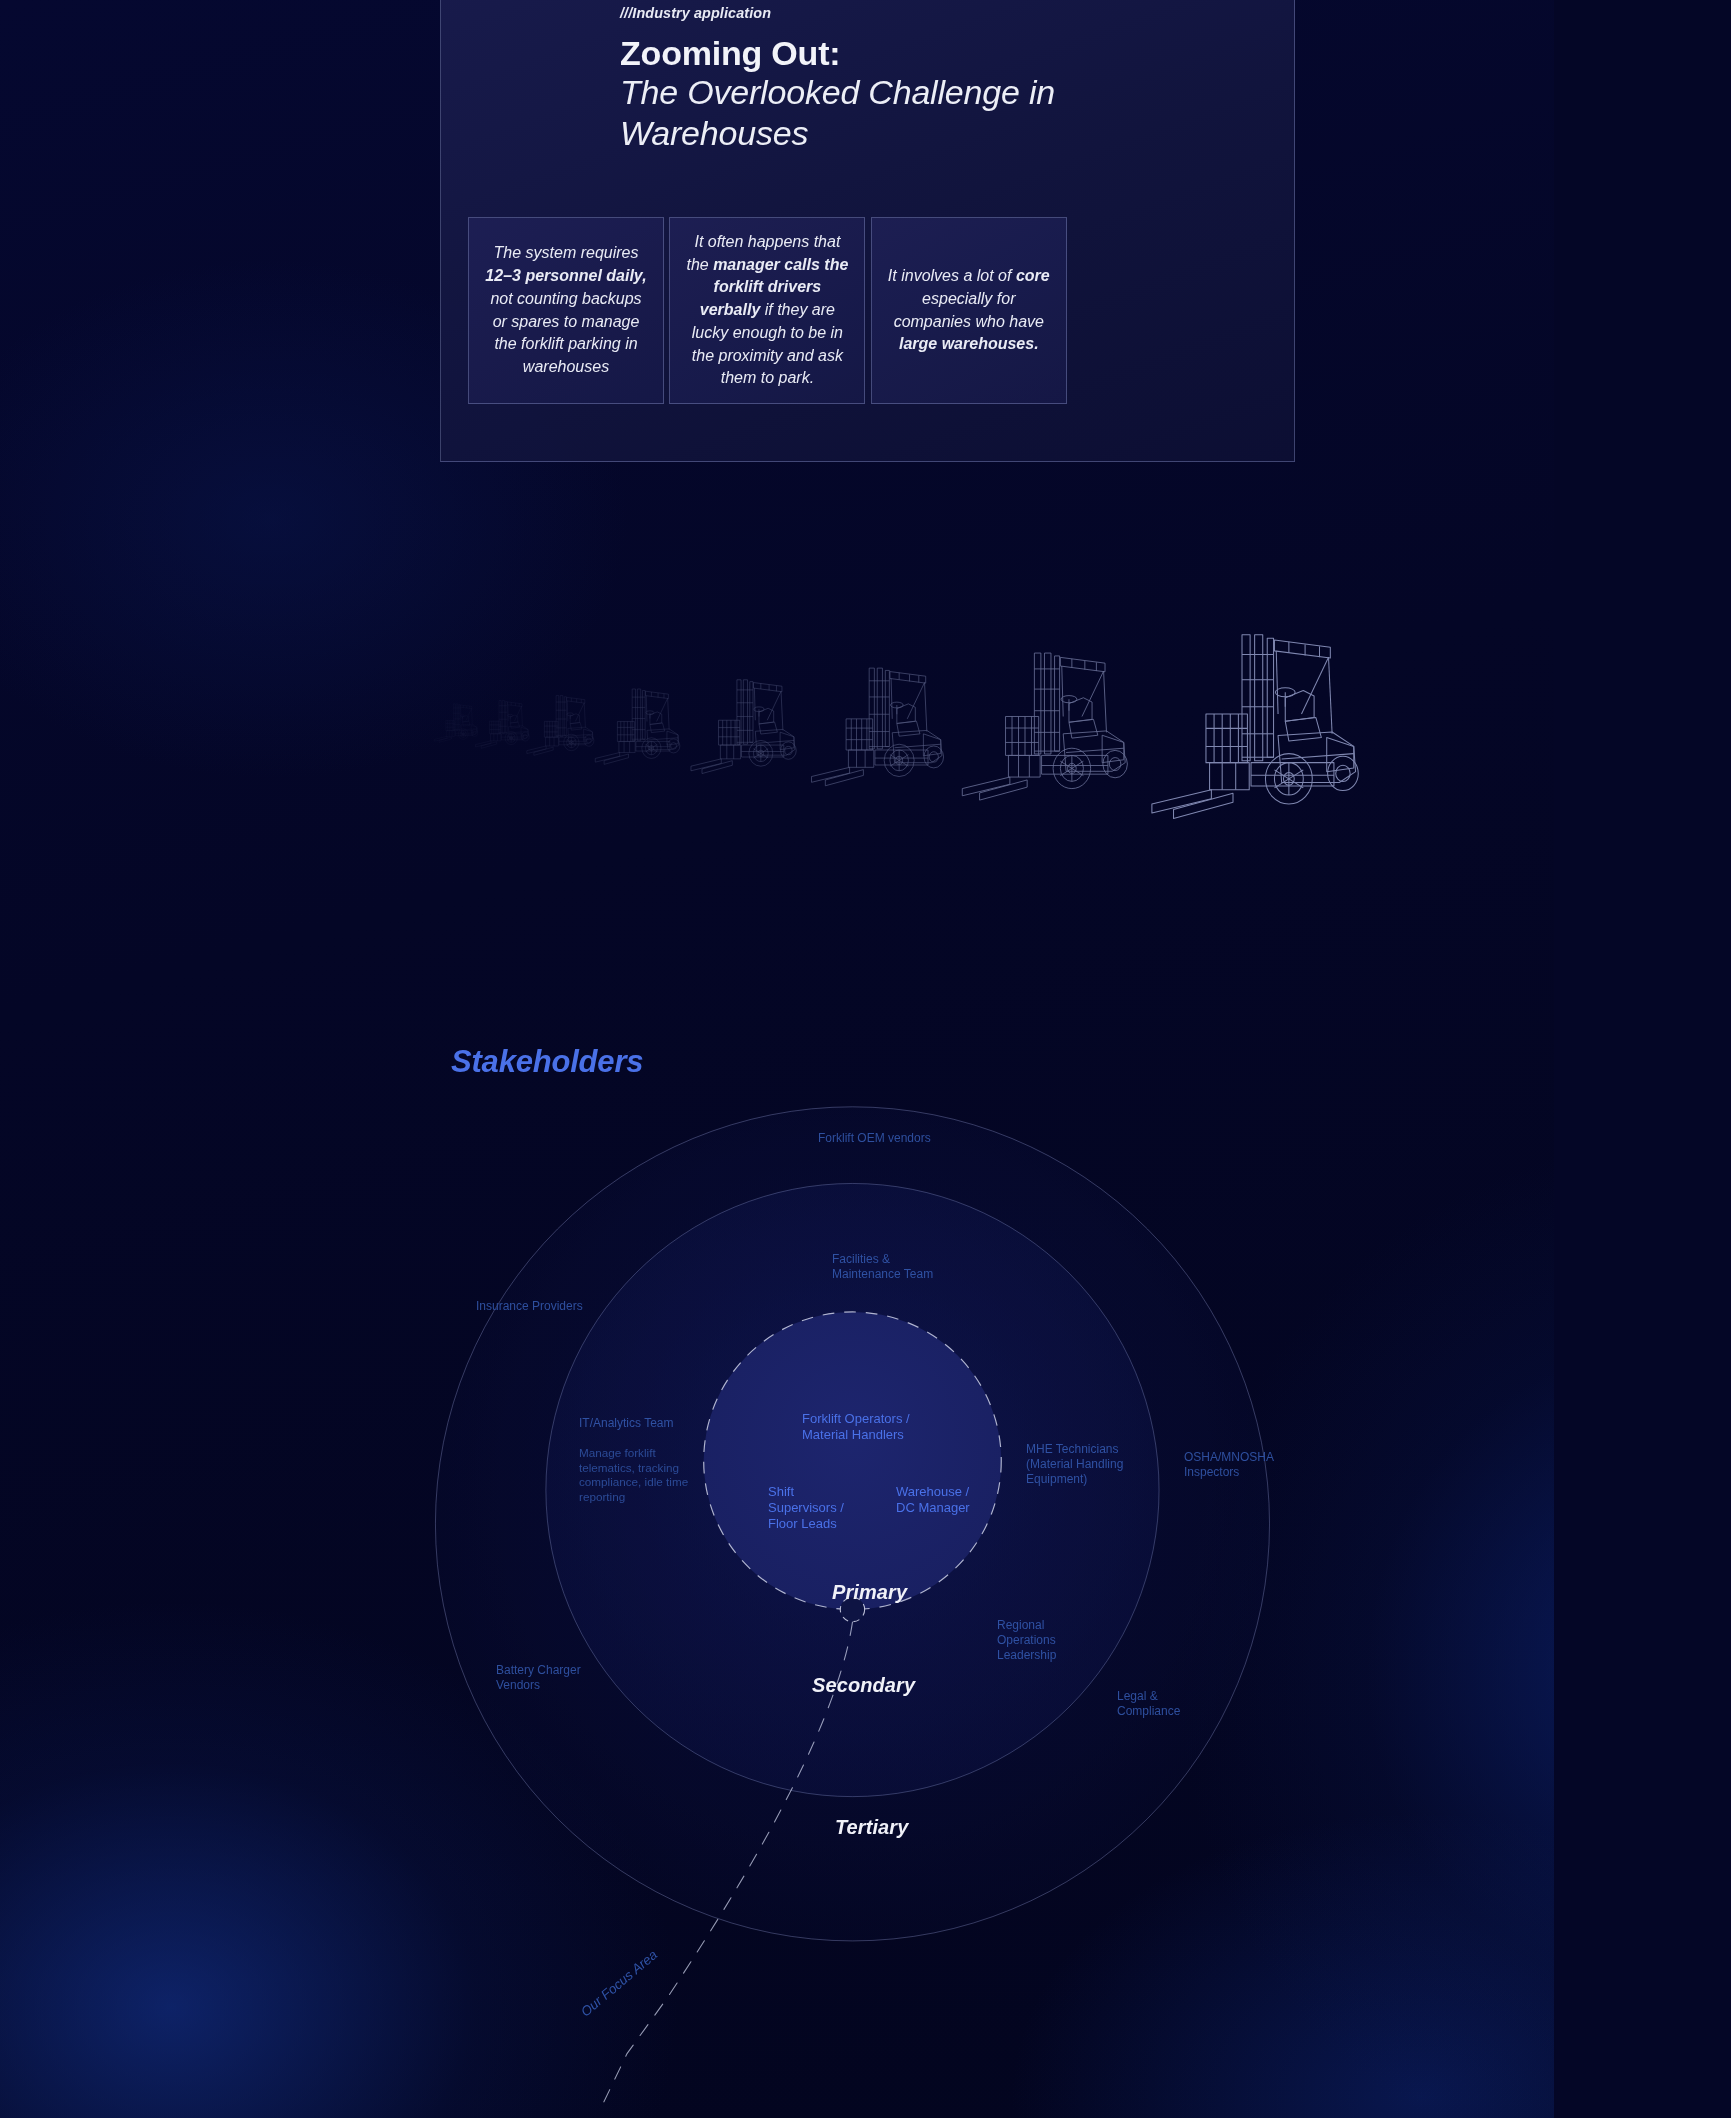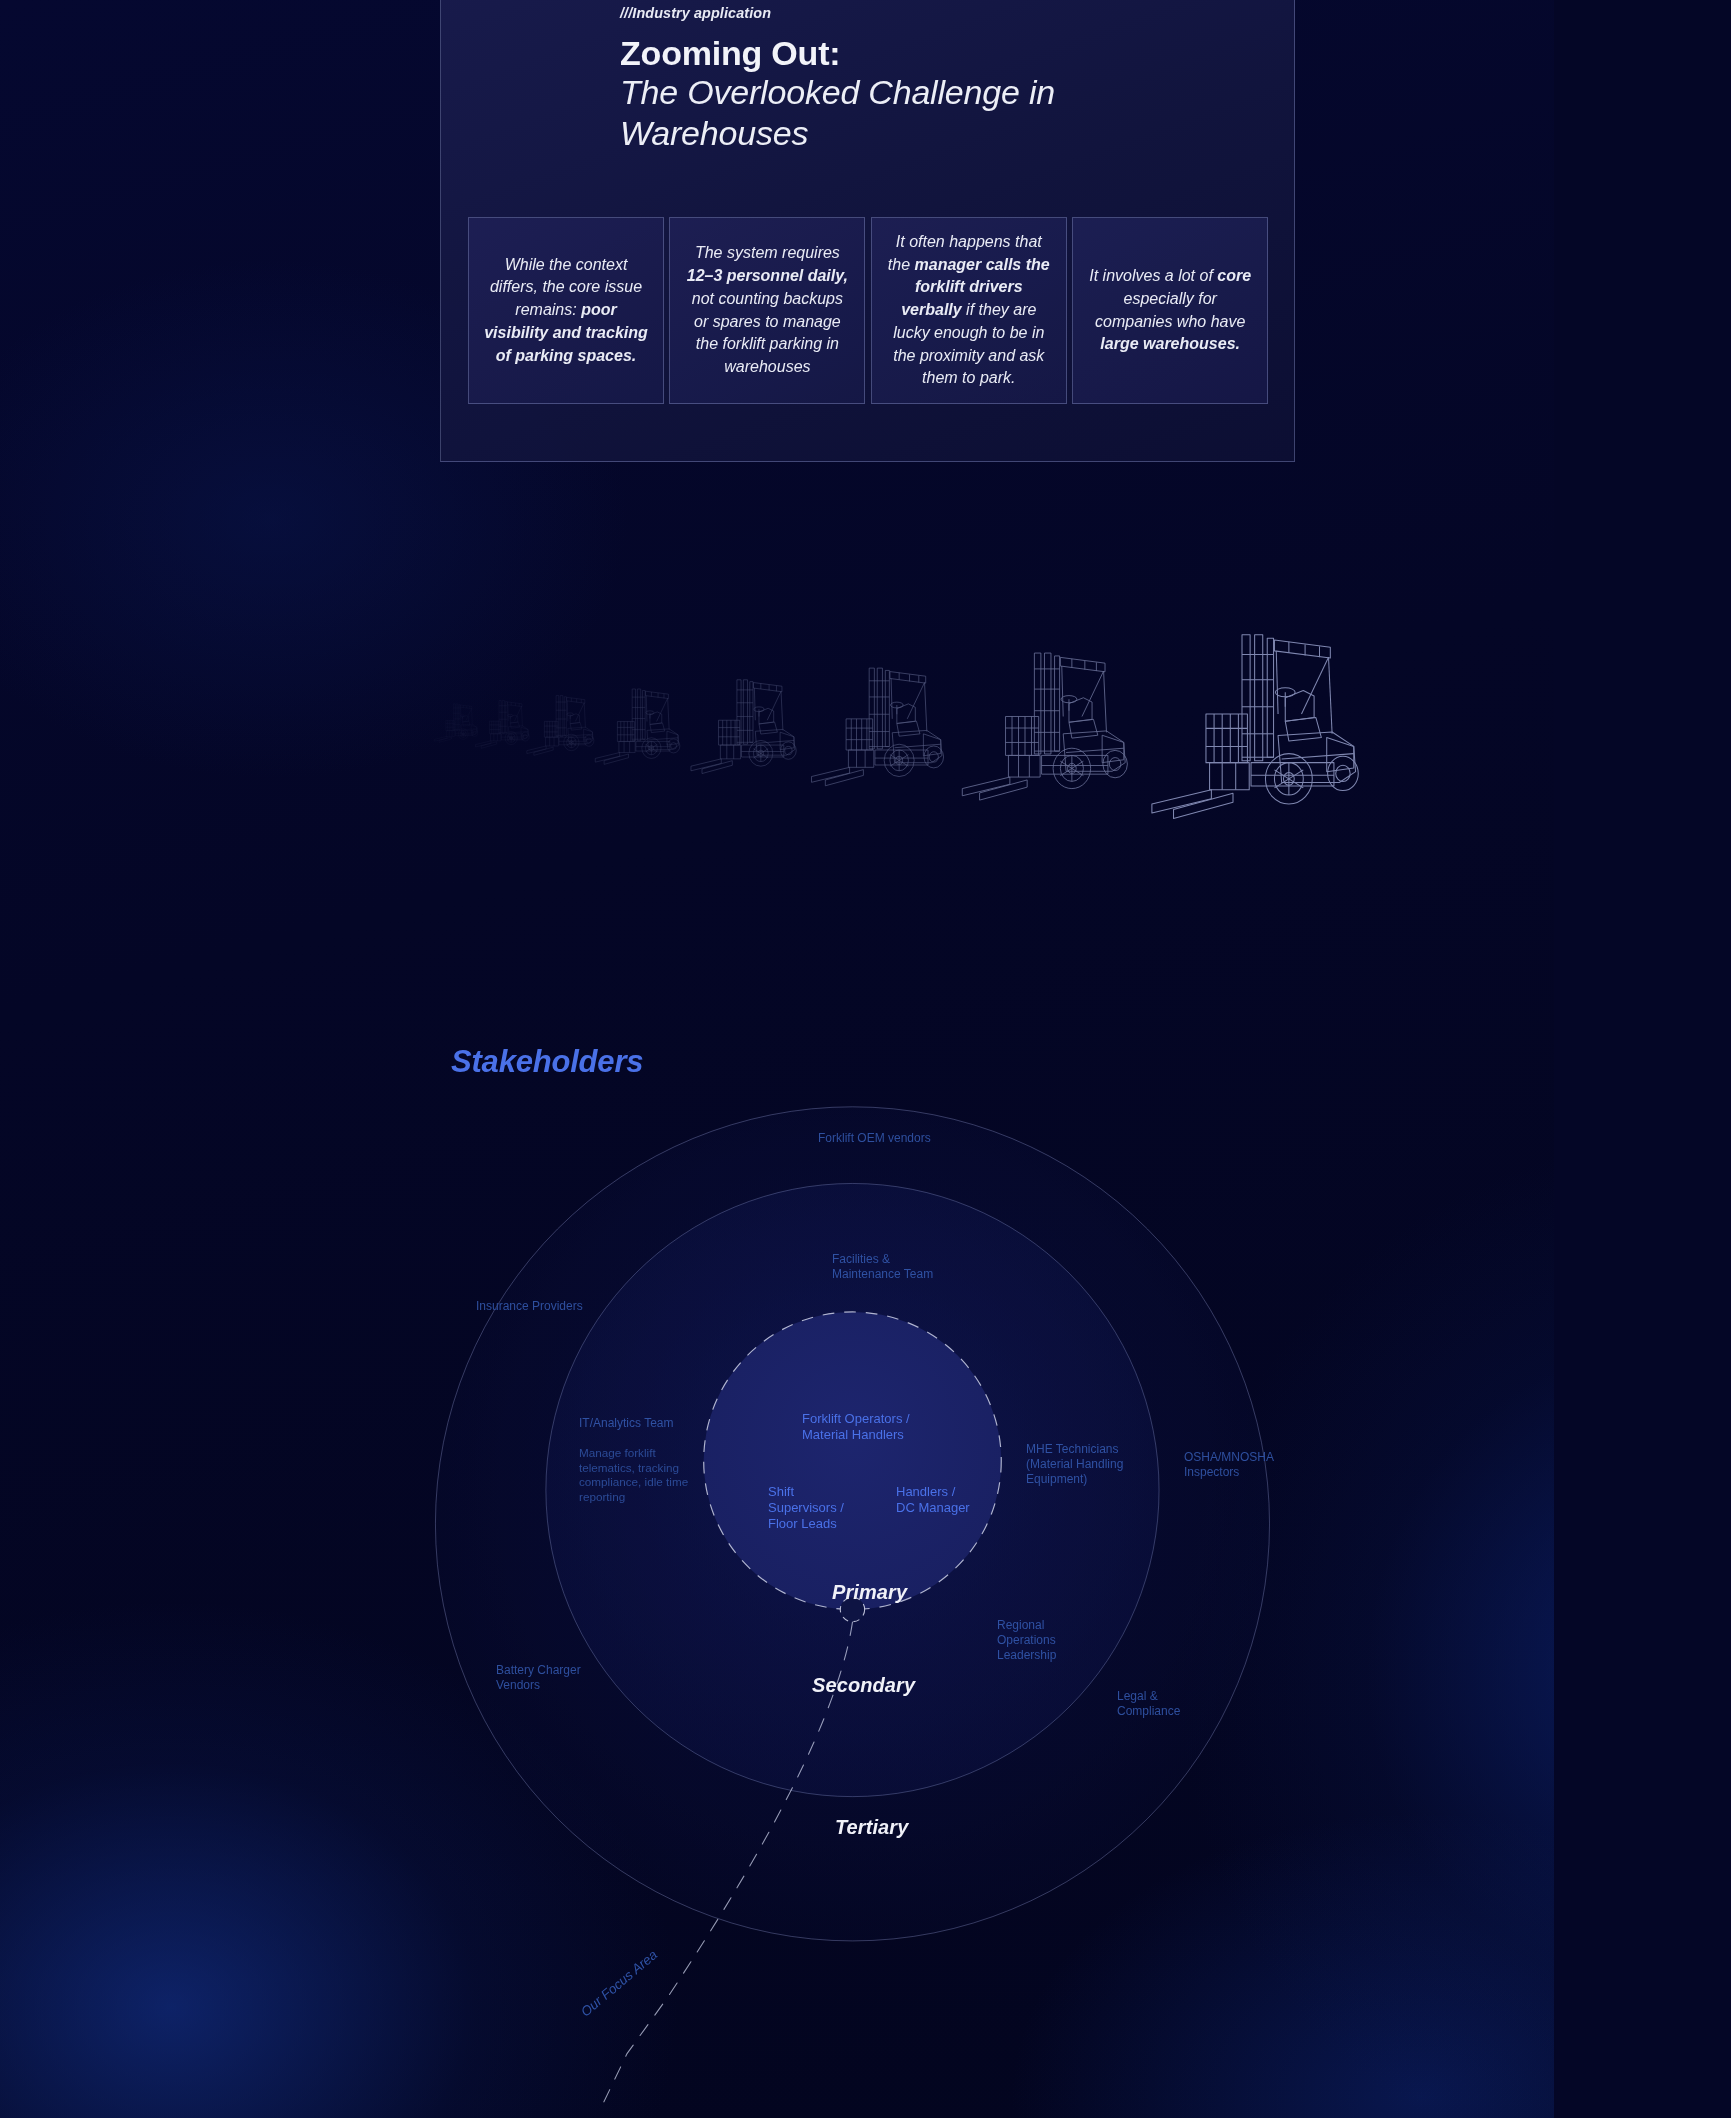--- a/index.html
+++ b/index.html
@@ -118,23 +118,20 @@
   <div class="top-card"></div>
 
   <div class="eyebrow">///Industry application</div>
 
   <div class="headline">
     <div class="l1">Zooming Out:</div>
     <div class="l2">The Overlooked Challenge in Warehouses</div>
   </div>
 
   <div class="box-row">
-    <div class="tbox">
-      <p><span>While the context differs, the core issue remains: </span><b>poor visibility and tracking of parking spaces.</b><span></span></p>
-    </div>
     <div class="tbox">
       <p><span>The system requires </span><b>12–3 personnel daily,</b><span> not counting backups or spares to manage the forklift parking in warehouses</span></p>
     </div>
     <div class="tbox">
       <p><span>It often happens that the </span><b>manager calls the forklift drivers verbally</b><span> if they are lucky enough to be in the proximity and ask them to park.</span></p>
     </div>
     <div class="tbox">
       <p><span>It involves a lot of </span><b>core</b><span> especially for companies who have </span><b>large warehouses.</b></p>
     </div>
   </div>
@@ -266,21 +263,21 @@
 
   <div class="ring-name" style="left:832px; top:1581px;">Primary</div>
   <div class="ring-name" style="left:812px; top:1674px;">Secondary</div>
   <div class="ring-name" style="left:835px; top:1816px;">Tertiary</div>
 
   <div class="lbl pri" style="left:802px; top:1411px;">Forklift Operators /
 Material Handlers</div>
   <div class="lbl pri" style="left:748px; top:1484px;margin-left:20px;">Shift
 Supervisors /
 Floor Leads</div>
-  <div class="lbl pri" style="left:896px; top:1484px;">Handlers /
+  <div class="lbl pri" style="left:896px; top:1484px;">Warehouse /
 DC Manager</div>
 
   <div class="lbl sec" style="left:832px; top:1252px;">Facilities &amp;
 Maintenance Team</div>
   <div class="lbl sec" style="left:579px; top:1416px;">IT/Analytics Team</div>
   <div class="lbl sub" style="left:579px; top:1446px;">Manage forklift
 telematics, tracking
 compliance, idle time
 reporting</div>
   <div class="lbl sec" style="left:1026px; top:1442px;">MHE Technicians

